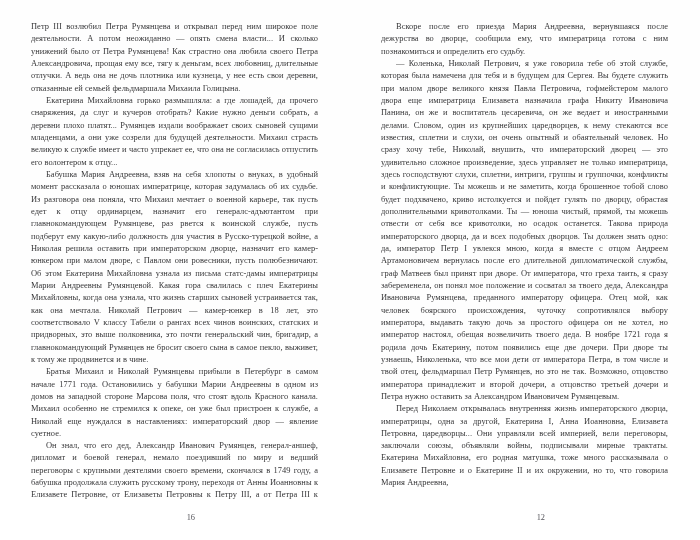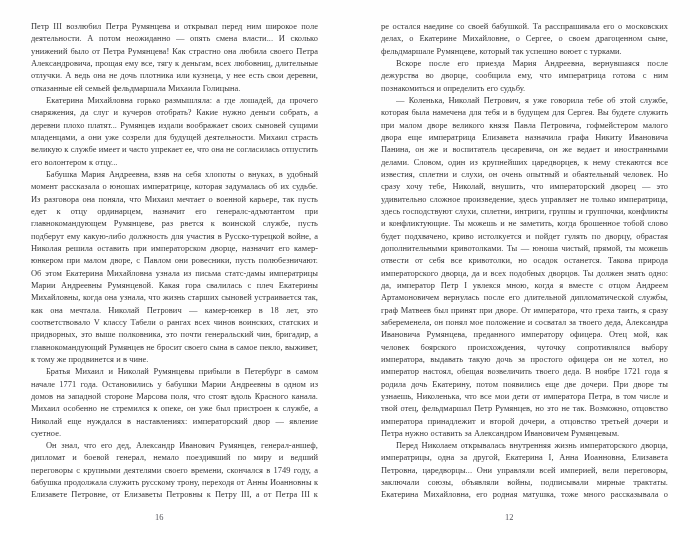--- a/index.html
+++ b/index.html
@@ -60,21 +60,21 @@
   .textblock {
     filter: contrast(0.93) brightness(1.02);
   }
 
   .folio {
     position: absolute;
     bottom: 17px;
     font-size: 8.4px;
     line-height: 11px;
     color: #54545a;
-    text-align: left;
+    text-align: right;
     width: 40px;
   }
   .page-left  .folio { left: 155px; }
   .page-right .folio { left: 155px; }
 
   
   .edge {
     position: absolute;
     top: 0;
     width: 100%;
@@ -95,21 +95,20 @@
       <p class="para">Братья Михаил и Николай Румянцевы прибыли в Петербург в самом начале 1771 года. Остановились у бабушки Марии Андреевны в одном из домов на западной стороне Марсова поля, что стоят вдоль Красного канала. Михаил особенно не стремился к опеке, он уже был пристроен к службе, а Николай еще нуждался в наставлениях: императорский двор — явление суетное.</p>
       <p class="para">Он знал, что его дед, Александр Иванович Румянцев, генерал-аншеф, дипломат и боевой генерал, немало поездивший по миру и ведший переговоры с крупными деятелями своего времени, скончался в 1749 году, а бабушка продолжала служить русскому трону, переходя от Анны Иоанновны к Елизавете Петровне, от Елизаветы Петровны к Петру III, а от Петра III к Екатерине Алексеевне, почти десять лет с успехом правившей Российской империей.</p>
 
     </div>
     <div class="folio">16</div>
     <div class="edge"></div>
   </div>
 
   <div class="page page-right">
     <div class="textblock">
-      <p class="para noindent">ре остался наедине со своей бабушкой. Та расспрашивала его о московских делах, о Екатерине Михайловне, о Сергее, о своем драгоценном сыне, фельдмаршале Румянцеве, который так успешно воюет с турками.</p>
       <p class="para">Вскоре после его приезда Мария Андреевна, вернувшаяся после дежурства во дворце, сообщила ему, что императрица готова с ним познакомиться и определить его судьбу.</p>
       <p class="para dash">— Коленька, Николай Петрович, я уже говорила тебе об этой службе, которая была намечена для тебя и в будущем для Сергея. Вы будете служить при малом дворе великого князя Павла Петровича, гофмейстером малого двора еще императрица Елизавета назначила графа Никиту Ивановича Панина, он же и воспитатель цесаревича, он же ведает и иностранными делами. Словом, один из крупнейших царедворцев, к нему стекаются все известия, сплетни и слухи, он очень опытный и обаятельный человек. Но сразу хочу тебе, Николай, внушить, что императорский дворец — это удивительно сложное произведение, здесь управляет не только императрица, здесь господствуют слухи, сплетни, интриги, группы и группочки, конфликты и конфликтующие. Ты можешь и не заметить, когда брошенное тобой слово будет подхвачено, криво истолкуется и пойдет гулять по дворцу, обрастая дополнительными кривотолками. Ты — юноша чистый, прямой, ты можешь отвести от себя все кривотолки, но осадок останется. Такова природа императорского дворца, да и всех подобных дворцов. Ты должен знать одно: да, император Петр I увлекся мною, когда я вместе с отцом Андреем Артамоновичем вернулась после его длительной дипломатической службы, граф Матвеев был принят при дворе. От императора, что греха таить, я сразу забеременела, он понял мое положение и сосватал за твоего деда, Александра Ивановича Румянцева, преданного императору офицера. Отец мой, как человек боярского происхождения, чуточку сопротивлялся выбору императора, выдавать такую дочь за простого офицера он не хотел, но император настоял, обещая возвеличить твоего деда. В ноябре 1721 года я родила дочь Екатерину, потом появились еще две дочери. При дворе ты узнаешь, Николенька, что все мои дети от императора Петра, в том числе и твой отец, фельдмаршал Петр Румянцев, но это не так. Возможно, отцовство императора принадлежит и второй дочери, а отцовство третьей дочери и Петра нужно оставить за Александром Ивановичем Румянцевым.</p>
       <p class="para">Перед Николаем открывалась внутренняя жизнь императорского дворца, императрицы, одна за другой, Екатерина I, Анна Иоанновна, Елизавета Петровна, царедворцы... Они управляли всей империей, вели переговоры, заключали союзы, объявляли войны, подписывали мирные трактаты. Екатерина Михайловна, его родная матушка, тоже много рассказывала о Елизавете Петровне и о Екатерине II и их окружении, но то, что говорила Мария Андреевна,</p>
     </div>
     <div class="folio">12</div>
     <div class="edge"></div>
   </div>
 
 </div>
 

